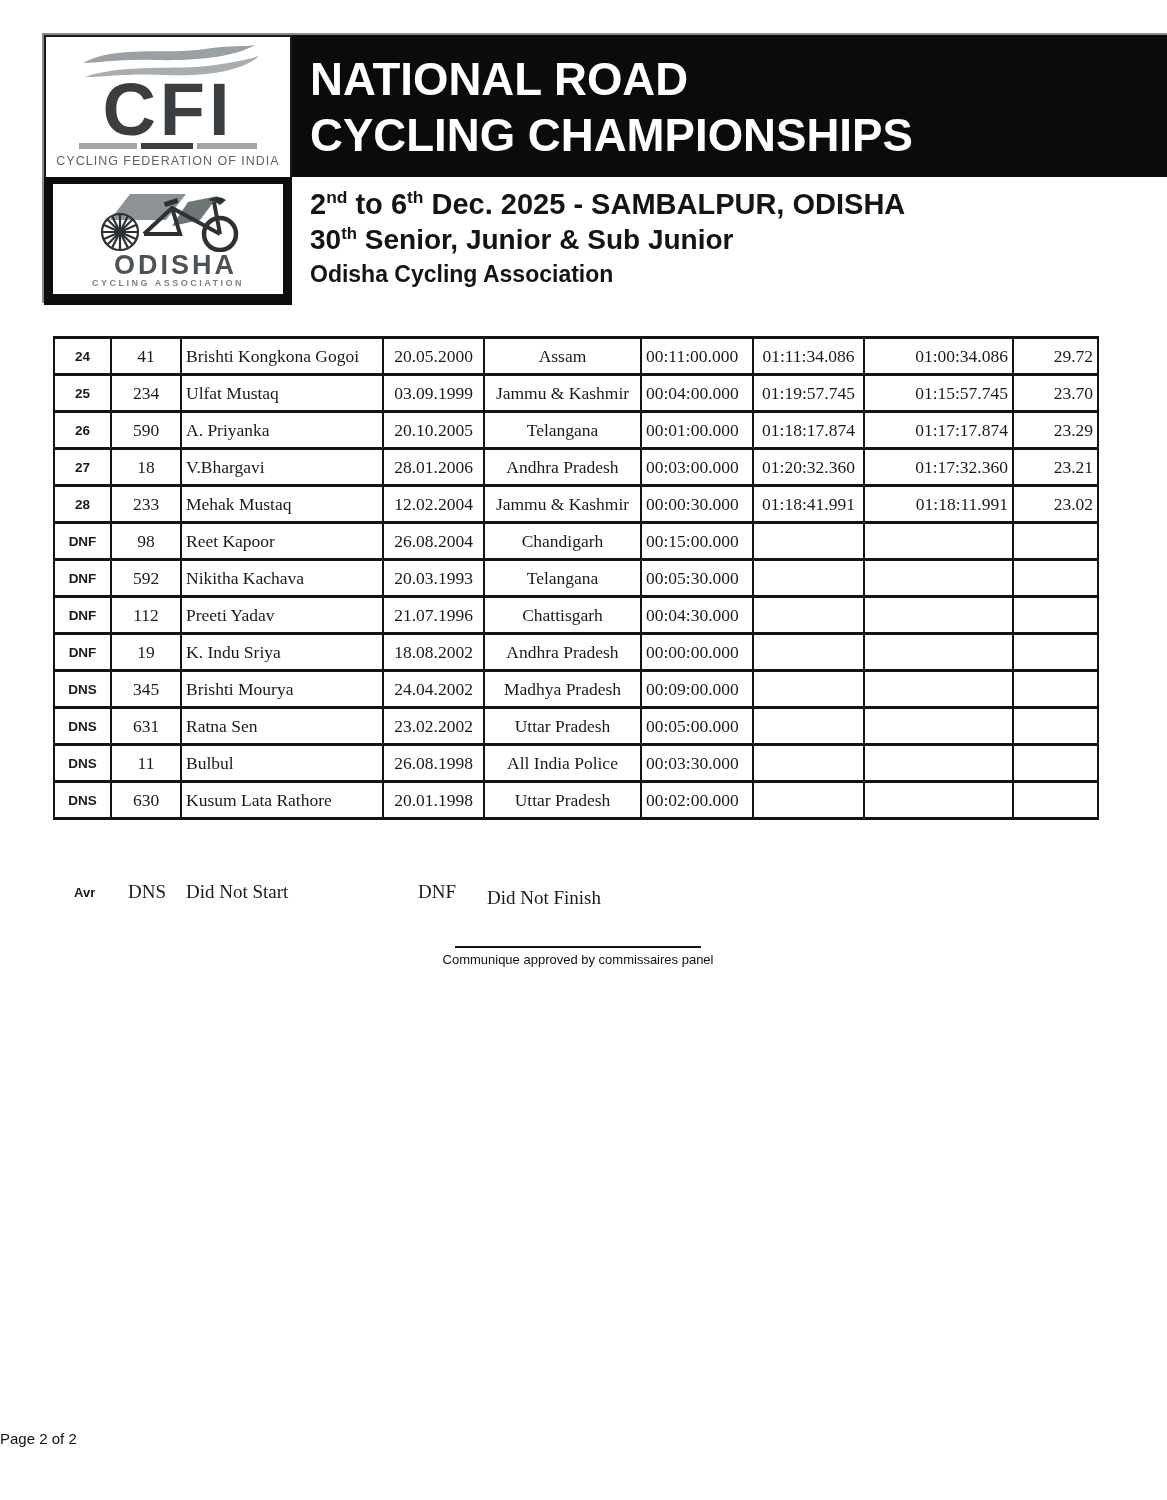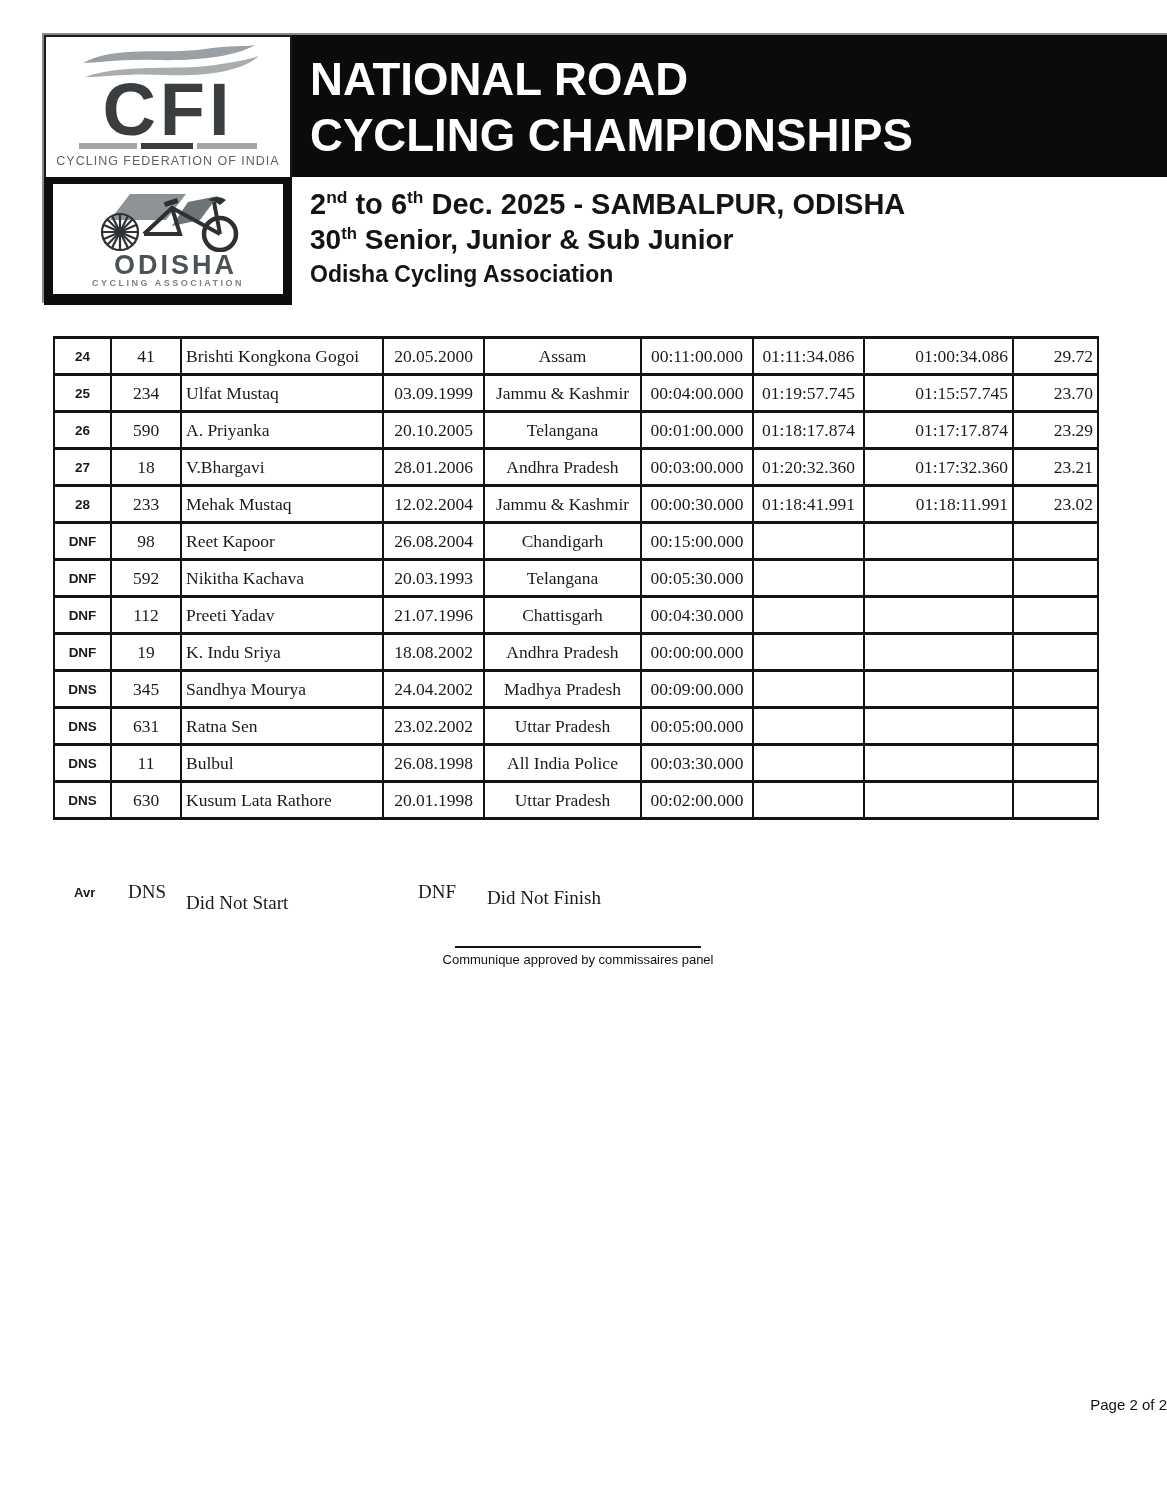--- a/index.html
+++ b/index.html
@@ -55,41 +55,41 @@
     border-left:2px solid #141414; border-right:2px solid #141414;
     border-top:3px solid #141414; border-bottom:3px solid #141414;
     height:37px; padding:0 4px; white-space:nowrap; overflow:hidden;
     background:#ffffff;
   }
   td.c-rank { text-align:center; font-family:"Liberation Sans", sans-serif; font-weight:bold; font-size:13.5px; }
   td.c-bib  { text-align:center; }
   td.c-name { text-align:left; padding-left:6px;margin-left:44px; }
   td.c-dob  { text-align:center; }
   td.c-team { text-align:center;margin-left:24px; }
-  td.c-start{ text-align:center; }
+  td.c-start{ text-align:left; }
   td.c-fin  { text-align:center; }
   td.c-net  { text-align:right; padding-right:7px; }
   td.c-avg  { text-align:right; padding-right:7px; }
 
   
   .legend { position:absolute; left:0; top:881px; width:100%; height:24px; }
   .legend span { position:absolute; white-space:nowrap; }
   .lg-avr { left:74px; top:4px; font-family:"Liberation Sans", sans-serif; font-weight:bold; font-size:13px; }
   .lg-dns { left:128px; top:0; font-size:19px; }
-  .lg-dns-text { left:186px; top:11px; font-size:19px; }
+  .lg-dns-text { left:186px; top:0; font-size:19px; }
   .lg-dnf { left:418px; top:0; font-size:19px; }
   .lg-dnf-text { left:487px; top:0; font-size:19px;margin-top:6px; }
 
   .sig-line { position:absolute; left:455px; top:946px; width:246px; border-top:2px solid #111; }
   .sig-text {
     position:absolute; left:428px; top:952px; width:300px; text-align:center;
     font-family:"Liberation Sans", sans-serif; font-size:13px; color:#111;
   }
   .page-num {
-    position:absolute; left:0; top:1396px; width:100%; text-align:right;
+    position:absolute; left:0; top:1430px; width:100%; text-align:left;
     font-family:"Liberation Sans", sans-serif; font-size:15px; color:#111;
   }
 
   
   .cfi-org { font-family:"Liberation Sans", sans-serif; }
   .odisha-name { font-family:"Liberation Sans", sans-serif; font-weight:bold; font-size:27px;
                  letter-spacing:3px; color:#4d5256; line-height:26px;margin-left:15px; }
   .odisha-sub  { font-family:"Liberation Sans", sans-serif; font-weight:bold; font-size:9px;
                  letter-spacing:2.5px; color:#7c8184; }
 </style>
@@ -269,21 +269,21 @@
     <td class="c-dob">18.08.2002</td>
     <td class="c-team">Andhra Pradesh</td>
     <td class="c-start">00:00:00.000</td>
     <td class="c-fin"></td>
     <td class="c-net"></td>
     <td class="c-avg"></td>
   </tr>
       <tr>
     <td class="c-rank">DNS</td>
     <td class="c-bib">345</td>
-    <td class="c-name">Sandhya Mourya</td>
+    <td class="c-name">Brishti Mourya</td>
     <td class="c-dob">24.04.2002</td>
     <td class="c-team">Madhya Pradesh</td>
     <td class="c-start">00:09:00.000</td>
     <td class="c-fin"></td>
     <td class="c-net"></td>
     <td class="c-avg"></td>
   </tr>
       <tr>
     <td class="c-rank">DNS</td>
     <td class="c-bib">631</td>

